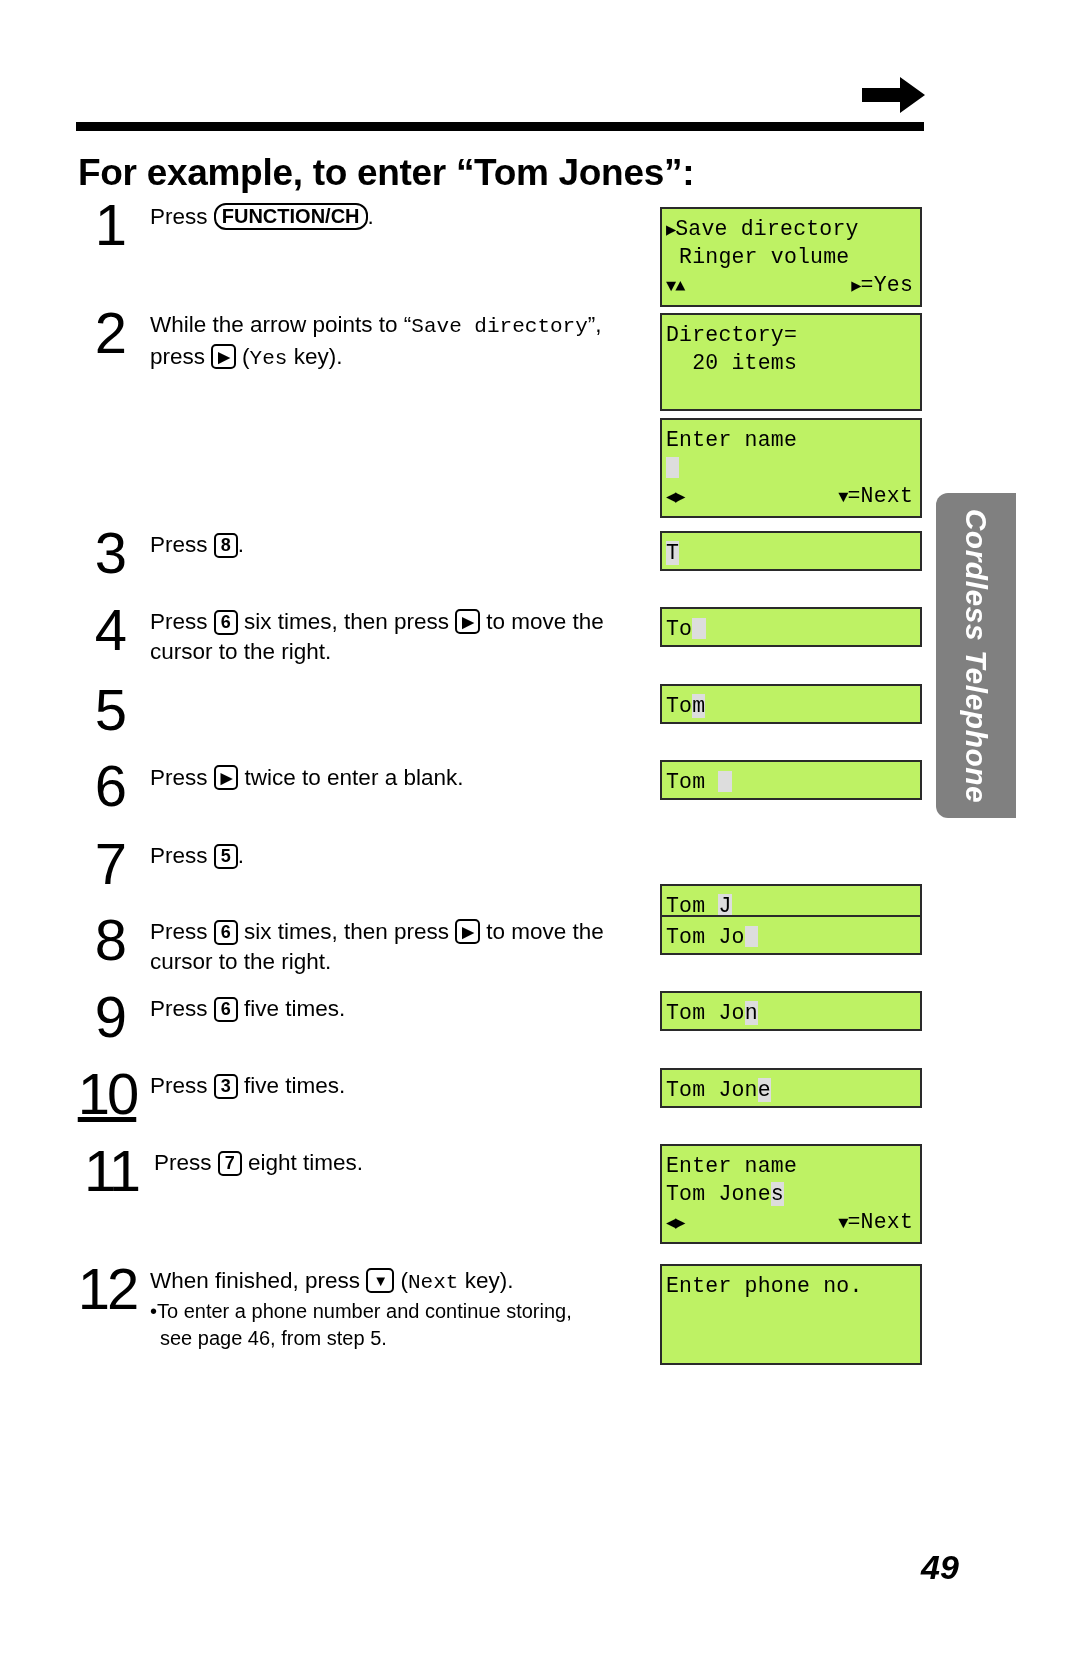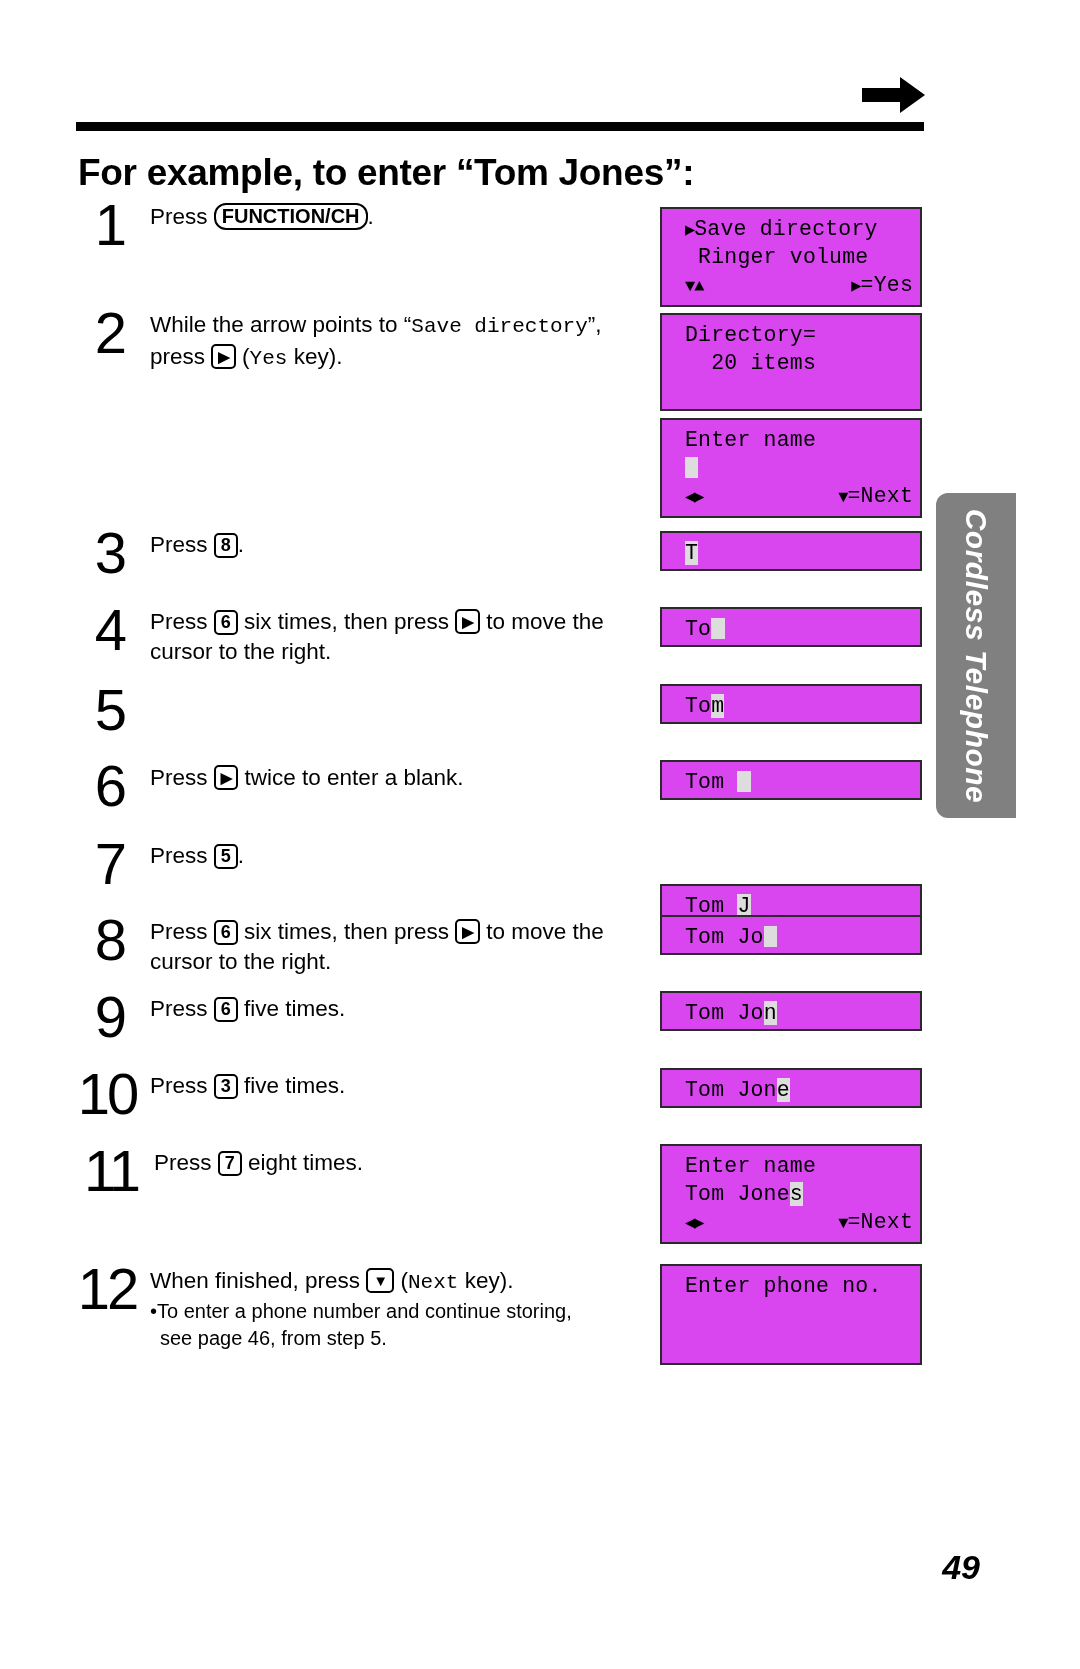--- a/index.html
+++ b/index.html
@@ -113,25 +113,25 @@
     vertical-align: 2px;
   }
 
   
   .lcd {
     position: absolute;
     left: 660px;
     width: 262px;
     border: 2.5px solid #2a2a2a;
     box-sizing: border-box;
-    background: #d946ef;
+    background: #bef264;
     font-family: "Liberation Mono", "DejaVu Sans Mono", monospace;
     font-size: 21.5px;
     line-height: 28px;
-    padding: 6px 7px 6px 23px;
+    padding: 6px 7px 6px 4px;
     white-space: pre;
     letter-spacing: 0.2px;
   }
   .lcd .row { height: 28px; }
   .lcd .right { float: right; }
   .cursor {
     display: inline-block;
     background: #dddddd;
     width: 0.62em;
     height: 21px;
@@ -163,21 +163,21 @@
     font-style: italic;
     letter-spacing: 0.5px;
   }
 
   
   #page-number {
     position: absolute;
     left: 900px;
     top: 1548px;
     width: 80px;
-    text-align: right;
+    text-align: center;
     font-size: 34px;
     font-weight: bold;
     font-style: italic;
   }
 </style>
 </head>
 <body>
 
 <div id="header-arrow">
   <svg viewBox="0 0 64 40" width="64" height="40" aria-hidden="true">
@@ -218,21 +218,21 @@
     </div>
     <div class="step" style="position: absolute; left: 0px; top: 715px; width: 560px;">
       <div class="step-num">8</div>
       <div class="step-body"><span>Press </span><span class="keybox num">6</span><span> six times, then press </span><span class="keybox arrow">▶</span><span> to move the cursor to the right.</span></div>
     </div>
     <div class="step" style="position: absolute; left: 0px; top: 792px; width: 560px;">
       <div class="step-num">9</div>
       <div class="step-body"><span>Press </span><span class="keybox num">6</span><span> five times.</span></div>
     </div>
     <div class="step" style="position: absolute; left: 0px; top: 869px; width: 560px;">
-      <div class="step-num wide" style="width: 78px; left: -8px;">10</div>
+      <div class="step-num wide" style="width: 78px; left: -8px; text-decoration: underline;">10</div>
       <div class="step-body"><span>Press </span><span class="keybox num">3</span><span> five times.</span></div>
     </div>
     <div class="step" style="position: absolute; left: 4px; top: 946px; width: 560px;">
       <div class="step-num wide" style="width: 78px; left: -8px;">11</div>
       <div class="step-body"><span>Press </span><span class="keybox num">7</span><span> eight times.</span></div>
     </div>
     <div class="step" style="position: absolute; left: 0px; top: 1064px; width: 560px;">
       <div class="step-num wide" style="width: 78px; left: -8px;">12</div>
       <div class="step-body"><span>When finished, press </span><span class="keybox arrow">▼</span><span> (</span><span class="mono">Next</span><span> key).</span></div>
       <div class="sub-bullet" style="width: 430px;">•To enter a phone number and continue storing, see page 46, from step 5.</div>

